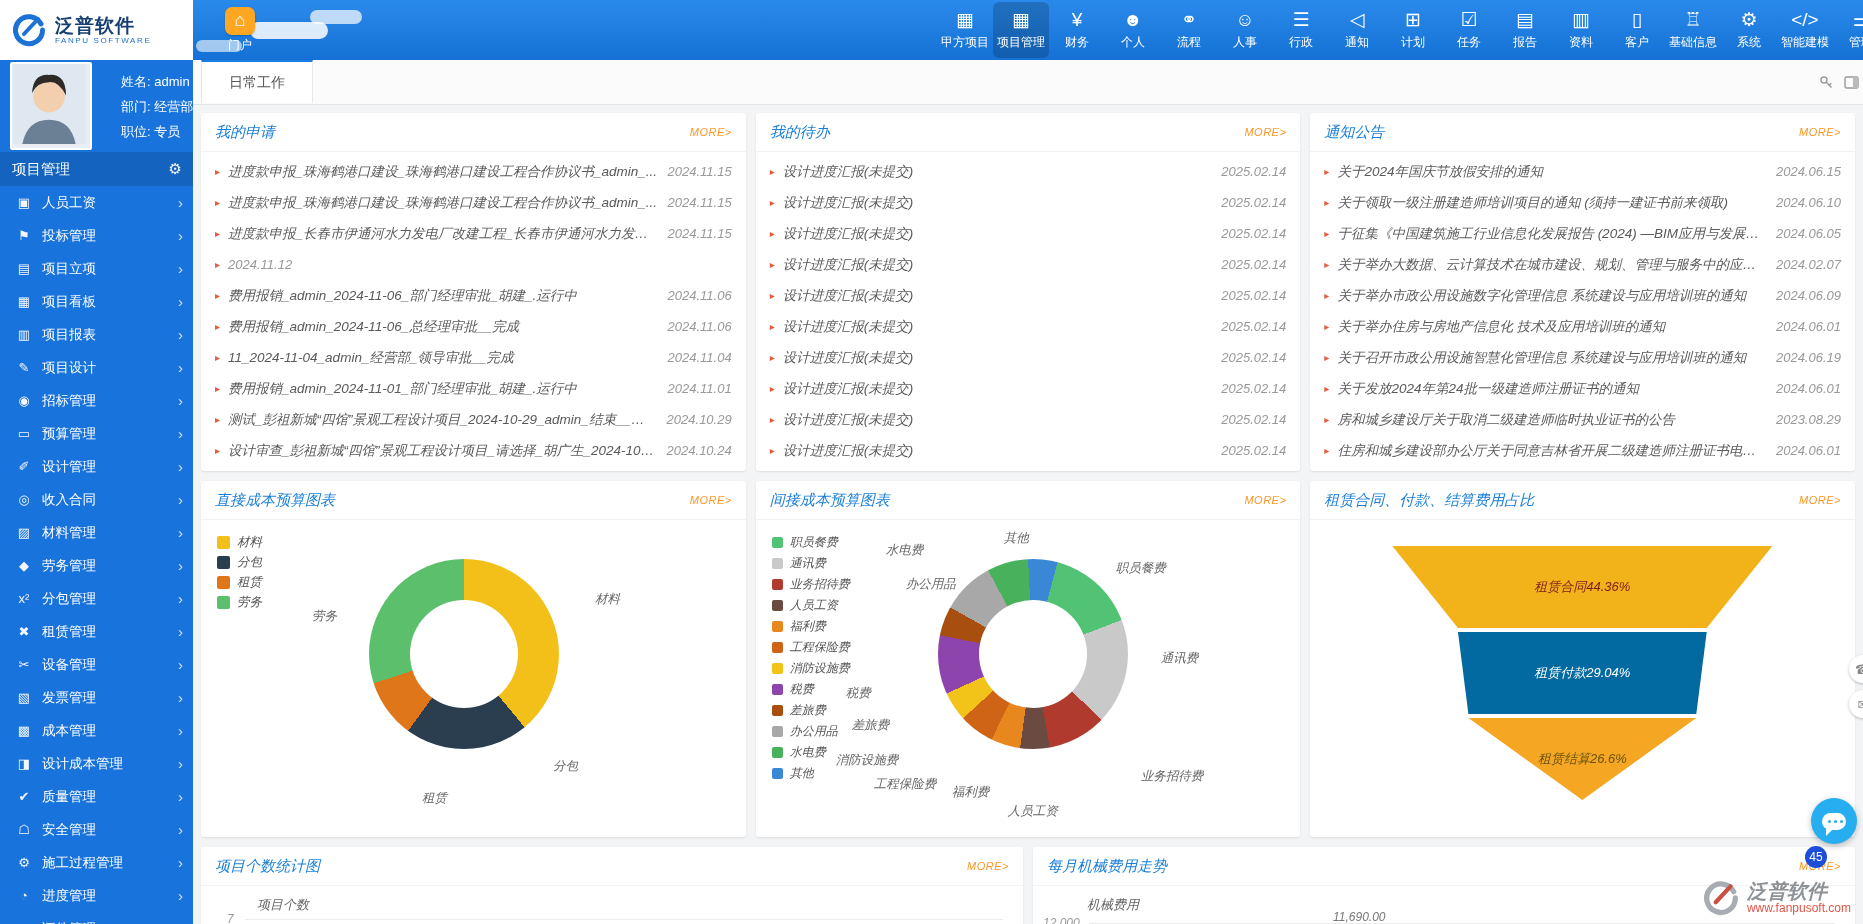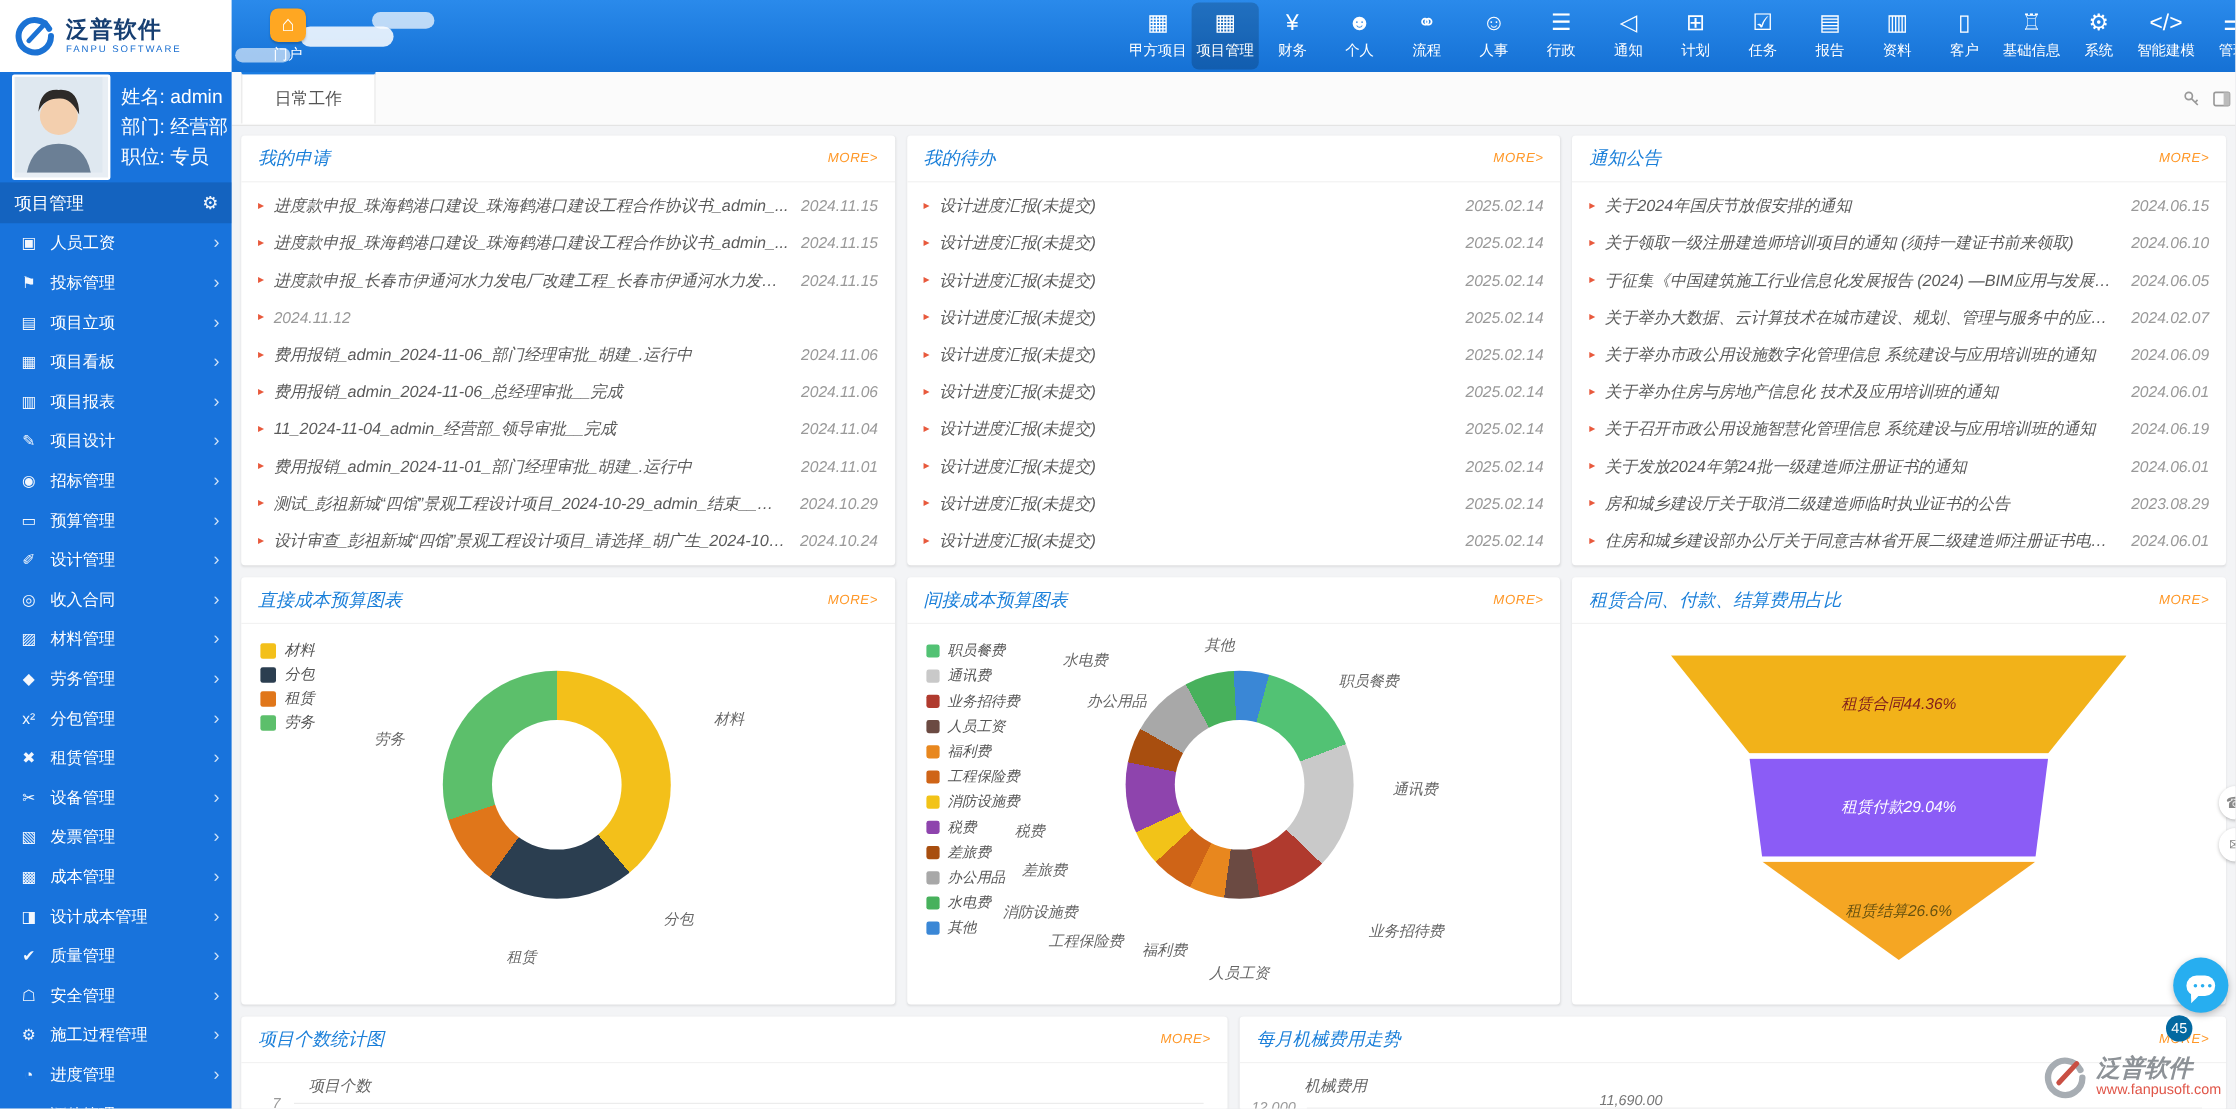--- a/index.html
+++ b/index.html
@@ -26,21 +26,21 @@
   .hitem{width:56px;height:56px;margin-top:2px;display:flex;flex-direction:column;align-items:center;
          justify-content:center;gap:3px;color:#fff;cursor:pointer;border-radius:6px;flex-shrink:0;}
   .hitem.active{background:rgba(0,0,0,.18);}
   .hicon{font-size:19px;height:22px;line-height:22px;}
   .hlabel{font-size:12px;white-space:nowrap;}
 
   
   .side{position:absolute;left:0;top:60px;bottom:0;width:193px;background:#1873dc;z-index:10;}
   .profile{display:flex;align-items:center;gap:9px;padding:9px 6px 9px 10px;height:92px;box-sizing:border-box;}
   .avatar{width:78px;height:84px;border:2px solid #fff;border-radius:2px;overflow:hidden;background:#e8eef4;flex-shrink:0;cursor:pointer;}
-  .pinfo{color:#fff;font-size:16px;line-height:25px;white-space:nowrap;}
+  .pinfo{color:#fff;font-size:13px;line-height:25px;white-space:nowrap;margin-left:20px;}
   .ssec{height:34px;background:rgba(10,56,120,.28);display:flex;align-items:center;
         padding:0 12px;color:#fff;font-size:14.5px;position:relative;cursor:pointer;}
   .ssec .gear{position:absolute;right:11px;font-size:15px;opacity:.95;}
   .smenu{margin:0;padding:0;list-style:none;}
   .smenu li{height:33px;display:flex;align-items:center;gap:9px;padding:0 10px 0 15px;color:#fff;
         font-size:13.5px;cursor:pointer;white-space:nowrap;}
   .mi{width:18px;text-align:center;font-size:13px;opacity:.95;flex-shrink:0;}
   .chev{margin-left:auto;color:rgba(255,255,255,.8);font-size:15px;}
 
   
@@ -95,21 +95,21 @@
   
   .chat-fab{position:absolute;right:6px;top:798px;width:46px;height:46px;border-radius:50%;
         background:#27aef0;box-shadow:0 2px 6px rgba(0,0,0,.25);z-index:50;display:flex;
         align-items:center;justify-content:center;cursor:pointer;}
   .bubble{width:24px;height:17px;background:#fff;border-radius:9px;position:relative;}
   .bubble::before{content:"";position:absolute;left:6px;top:7px;width:3px;height:3px;border-radius:50%;
         background:#27aef0;box-shadow:6px 0 0 #27aef0,12px 0 0 #27aef0;}
   .bubble::after{content:"";position:absolute;left:4px;bottom:-6px;border:4px solid transparent;
         border-top-color:#fff;border-left-color:#fff;}
   .badge-fab{position:absolute;right:36px;top:846px;min-width:22px;height:22px;border-radius:11px;
-        background:#0369a1;color:#fff;font-size:12px;display:flex;align-items:center;justify-content:center;
+        background:#1d4ed8;color:#fff;font-size:12px;display:flex;align-items:center;justify-content:center;
         z-index:51;padding:0 4px;box-sizing:border-box;cursor:pointer;}
   .edge-fab{position:absolute;right:-14px;width:28px;height:28px;border-radius:50%;background:#fff;
         box-shadow:0 1px 3px rgba(0,0,0,.25);z-index:50;color:#888;font-size:13px;display:flex;
         align-items:center;justify-content:center;cursor:pointer;}
   .watermark{position:absolute;right:12px;bottom:8px;display:flex;align-items:center;gap:8px;z-index:60;}
   .wm-brand{font-size:20px;font-weight:bold;color:#8d9297;font-style:italic;line-height:20px;}
   .wm-url{font-size:12px;color:#e05548;text-align:right;}
 </style>
 </head>
 <body>
@@ -740,21 +740,21 @@
         <section class="panel">
           <div class="phead">
             <span class="ptitle">租赁合同、付款、结算费用占比</span>
             <a class="more">MORE&gt;</a>
           </div>
           <div class="chartbox">
             <div class="funnel">
                 <div class="funnel-seg" style="background: rgb(242, 178, 25); clip-path: polygon(0% 0%, 100% 0%, 82.7322% 100%, 17.2678% 100%);">
                   <span style="color: #7f1d1d;">租赁合同44.36%</span>
                 </div>
-                <div class="funnel-seg" style="background: #8b5cf6; clip-path: polygon(17.2678% 0%, 82.7322% 0%, 79.982% 100%, 20.018% 100%);">
+                <div class="funnel-seg" style="background: #0369a1; clip-path: polygon(17.2678% 0%, 82.7322% 0%, 79.982% 100%, 20.018% 100%);">
                   <span style="color: rgb(255, 255, 255);">租赁付款29.04%</span>
                 </div>
                 <div class="funnel-seg" style="background: rgb(245, 166, 35); clip-path: polygon(20.018% 0%, 79.982% 0%, 50% 100%, 50% 100%);">
                   <span style="color: rgb(106, 83, 16);">租赁结算26.6%</span>
                 </div>
               </div>
           </div>
         </section>
       </div>
 

